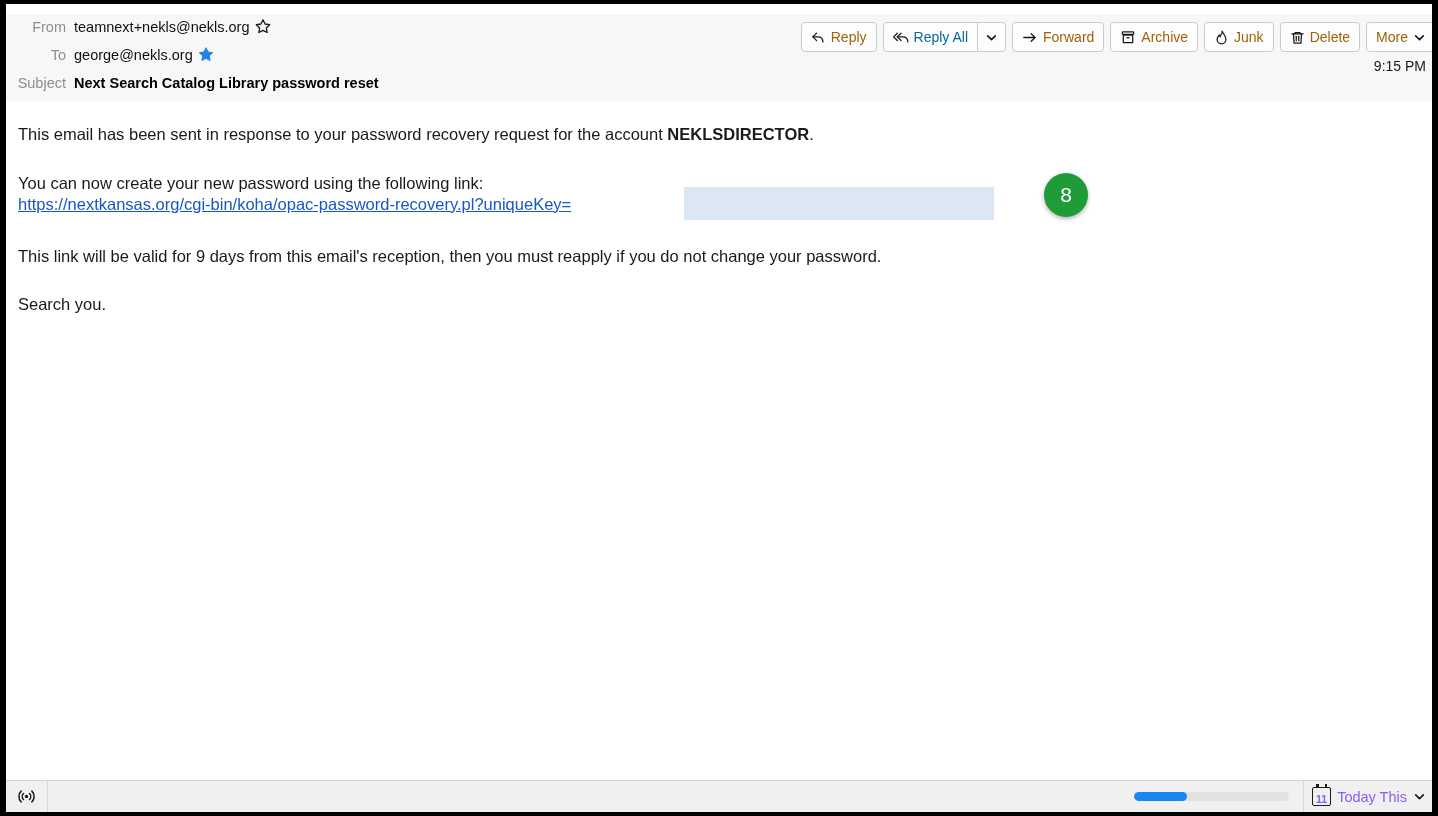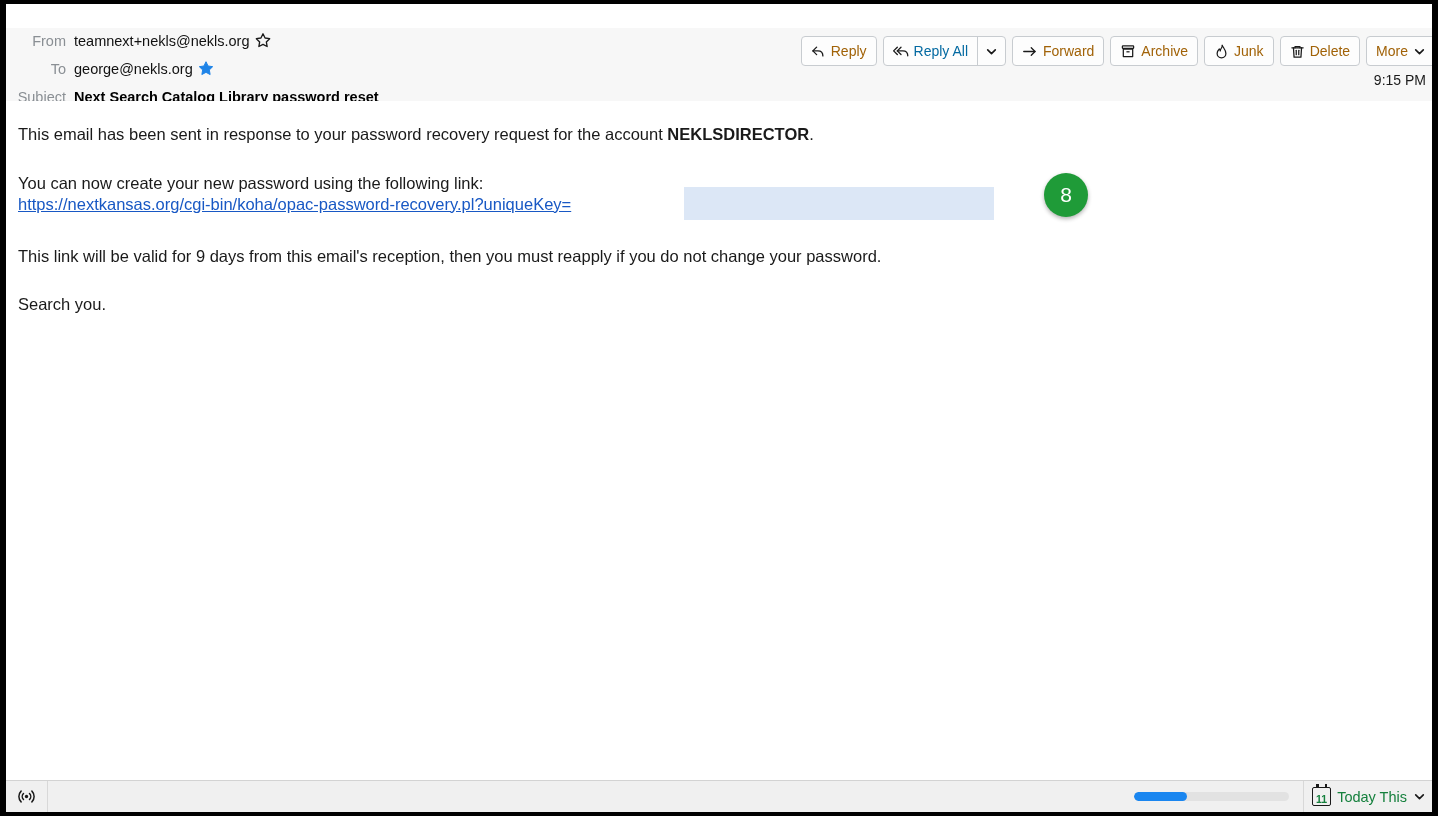--- a/index.html
+++ b/index.html
@@ -34,21 +34,21 @@
     background: #f7f7f7;
     border-bottom: 1px solid #cfd4da;
   }
 
   .hdr-row {
     display: flex;
     align-items: center;
     height: 26px;
     padding-left: 10px;
   }
-  .hdr-row.r1 { margin-top: 24px; }
+  .hdr-row.r1 { margin-top: 10px; }
   .hdr-row.r2 { margin-top: 2px; }
   .hdr-row.r3 { margin-top: 2px; }
 
   .hdr-label {
     width: 58px;
     text-align: right;
     color: #8a8f94;
     font-size: 14.5px;
     padding-right: 8px;
     flex: none;
@@ -224,21 +224,21 @@
   }
 
   .today-pane {
     display: flex;
     align-items: center;
     gap: 6px;
     height: 32px;
     padding: 0 6px 0 8px;
     border-left: 1px solid #d8d8d8;
     font-size: 14.5px;
-    color: #15803d;
+    color: #8b5cf6;
     white-space: nowrap;
     cursor: default;
   }
   .cal-ico {
     position: relative;
     width: 19px; height: 19px;
     border: 1.6px solid #1a1a1a;
     border-radius: 2px;
     font-size: 10.5px;
     font-weight: bold;

